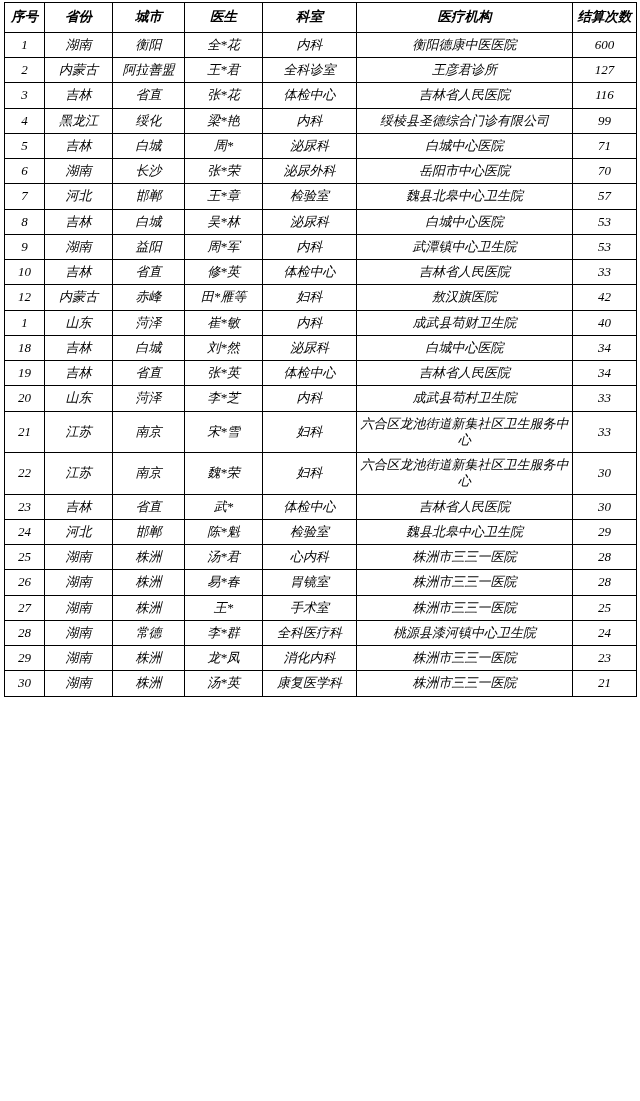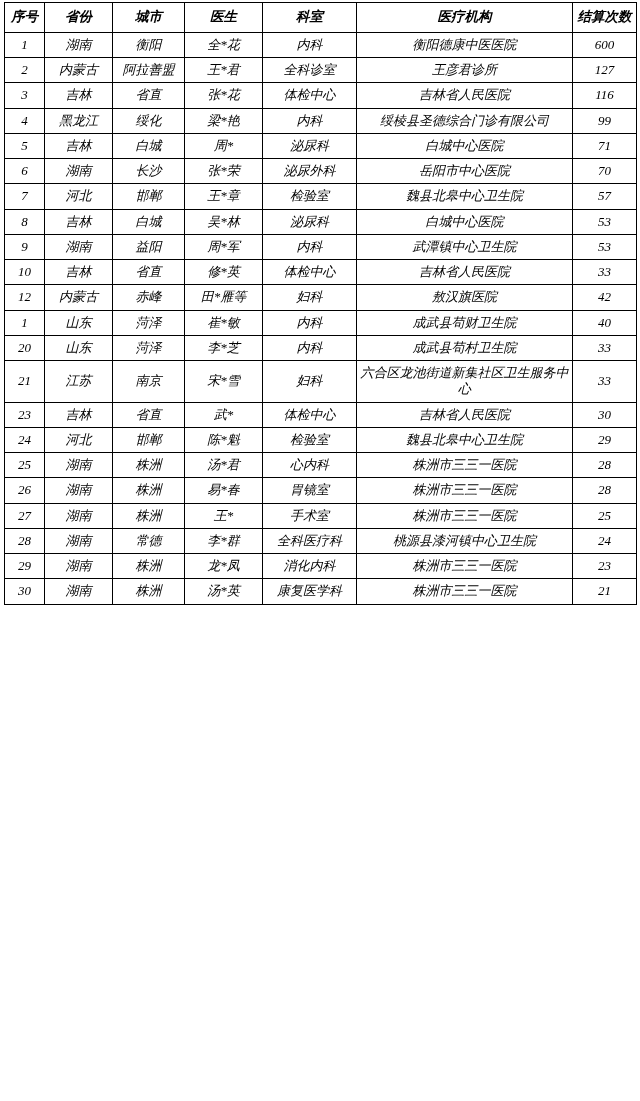--- a/index.html
+++ b/index.html
@@ -178,38 +178,65 @@
         <tr>
           <td>1</td>
           <td>山东</td>
           <td>菏泽</td>
           <td>崔*敏</td>
           <td>内科</td>
           <td class="cell-org">成武县苟财卫生院</td>
           <td>40</td>
         </tr>
         <tr>
+          <td>18</td>
+          <td>吉林</td>
+          <td>白城</td>
+          <td>刘*然</td>
+          <td>泌尿科</td>
+          <td class="cell-org">白城中心医院</td>
+          <td>34</td>
+        </tr>
+        <tr>
+          <td>19</td>
+          <td>吉林</td>
+          <td>省直</td>
+          <td>张*英</td>
+          <td>体检中心</td>
+          <td class="cell-org">吉林省人民医院</td>
+          <td>34</td>
+        </tr>
+        <tr>
           <td>20</td>
           <td>山东</td>
           <td>菏泽</td>
           <td>李*芝</td>
           <td>内科</td>
           <td class="cell-org">成武县苟村卫生院</td>
           <td>33</td>
         </tr>
         <tr>
           <td>21</td>
           <td>江苏</td>
           <td>南京</td>
           <td>宋*雪</td>
           <td>妇科</td>
           <td class="cell-org">六合区龙池街道新集社区卫生服务中心</td>
           <td>33</td>
         </tr>
         <tr>
+          <td>22</td>
+          <td>江苏</td>
+          <td>南京</td>
+          <td>魏*荣</td>
+          <td>妇科</td>
+          <td class="cell-org">六合区龙池街道新集社区卫生服务中心</td>
+          <td>30</td>
+        </tr>
+        <tr>
           <td>23</td>
           <td>吉林</td>
           <td>省直</td>
           <td>武*</td>
           <td>体检中心</td>
           <td class="cell-org">吉林省人民医院</td>
           <td>30</td>
         </tr>
         <tr>
           <td>24</td>

